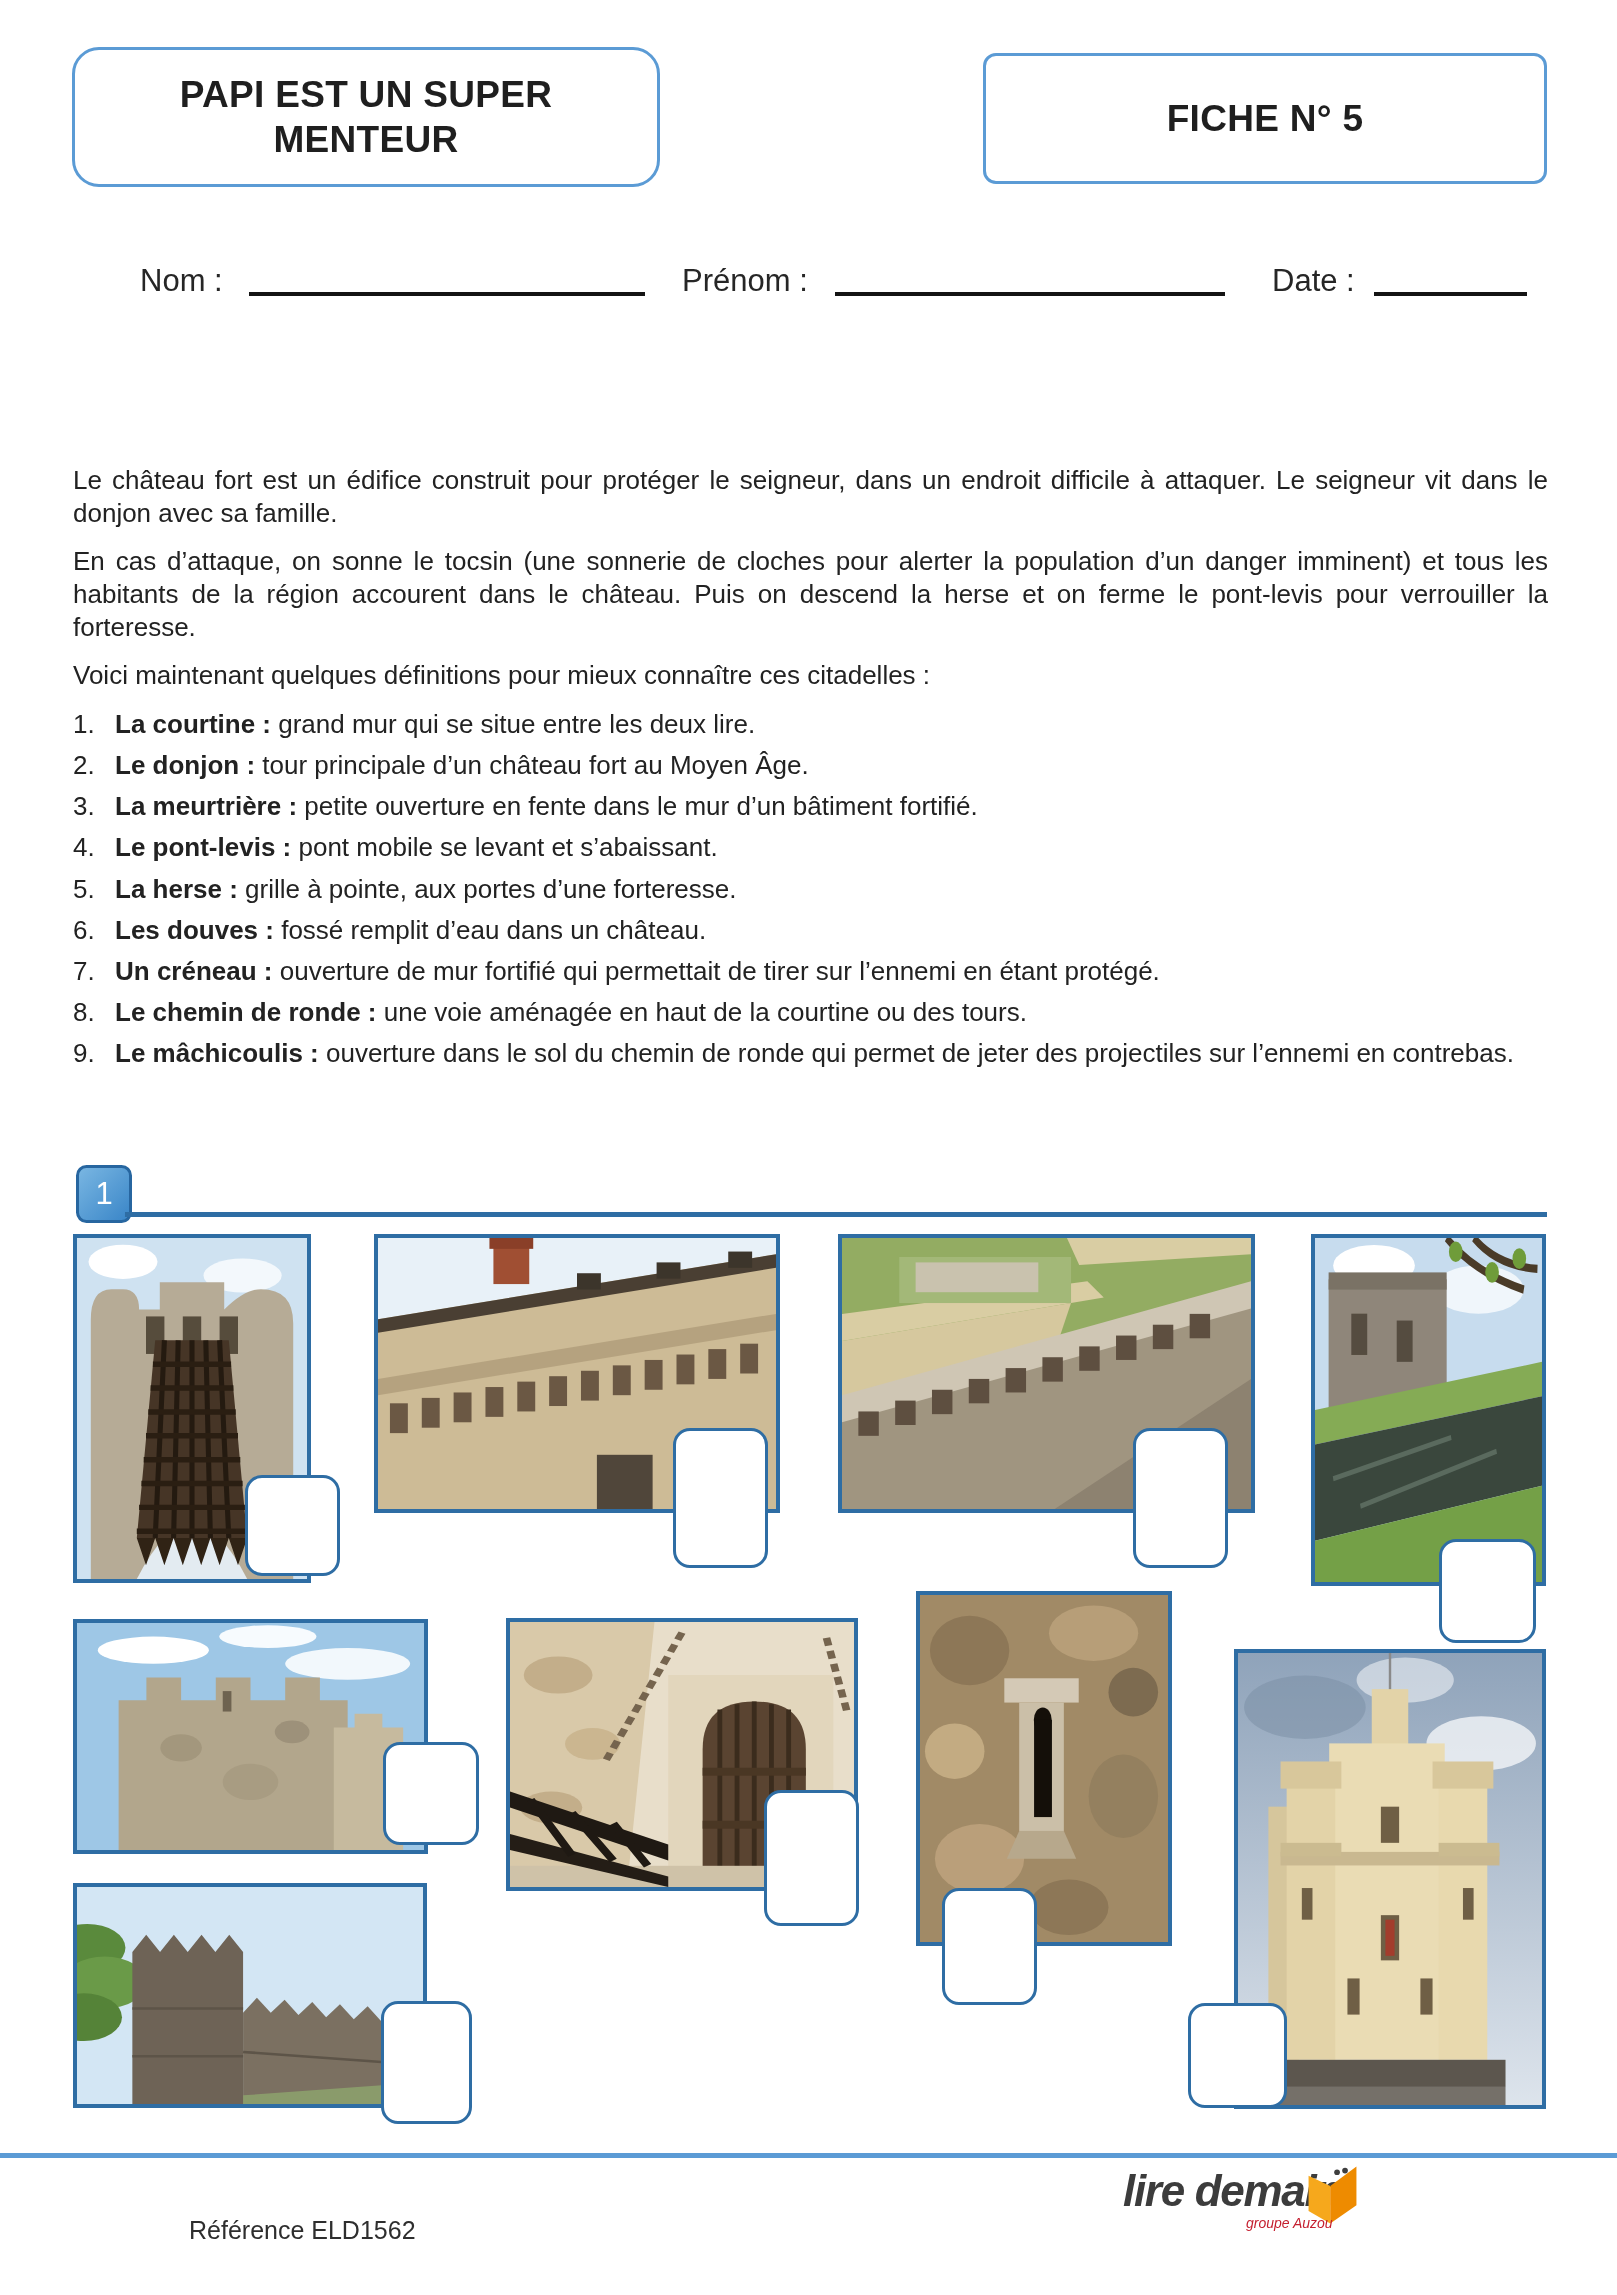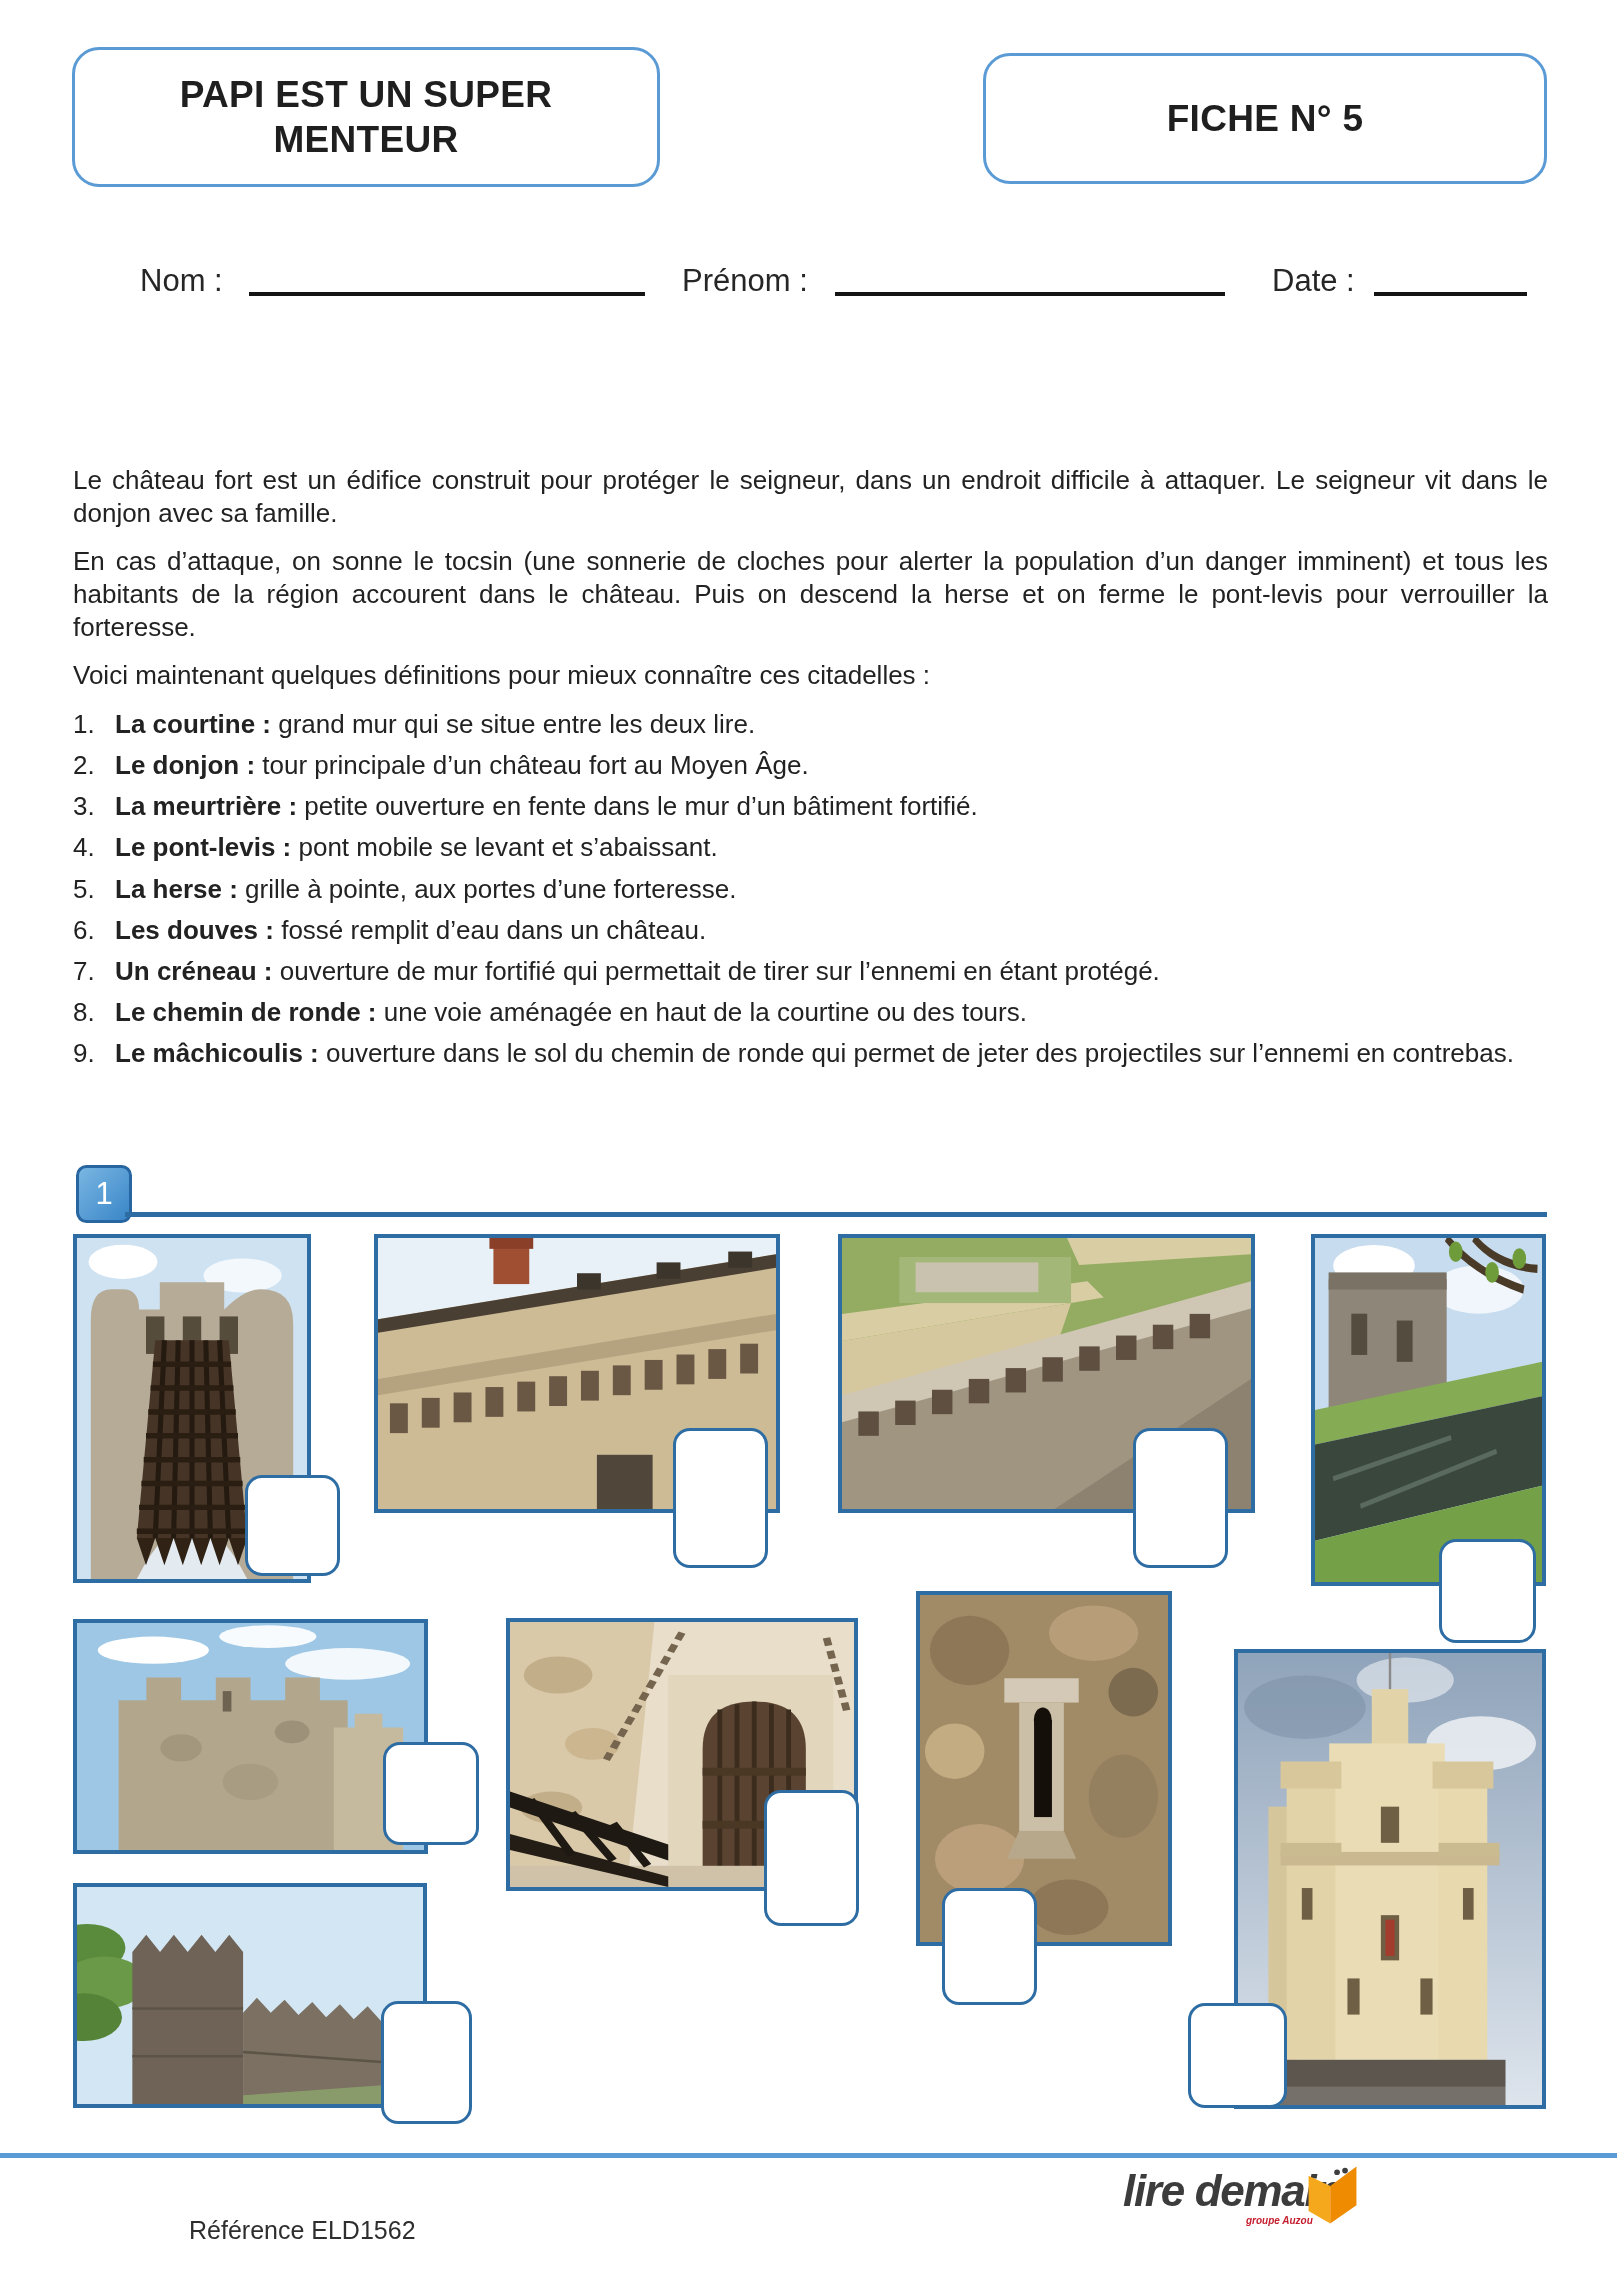--- a/index.html
+++ b/index.html
@@ -4,21 +4,21 @@
 <style>
   html,body{margin:0;padding:0;background:#888;}
   .page{position:relative;width:1618px;height:2295px;background:#ffffff;overflow:hidden;
         font-family:"Liberation Sans","DejaVu Sans",sans-serif;color:#1f1f1f;}
 
   
   .badge{position:absolute;border:3.9px solid #5b9bd5;border-radius:27px;background:#fff;
          display:flex;align-items:center;justify-content:center;text-align:center;}
   .badge-left{left:72px;top:47px;width:582px;height:134px;}
   .badge-left .t{font-weight:bold;font-size:37px;line-height:1.22;max-width:456px;letter-spacing:0.3px;}
-  .badge-right{left:983px;top:53px;width:558px;height:125px;}
+  .badge-right{left:983px;top:53px;width:558px;height:125px;border-radius:13px;}
   .badge-right .t{font-weight:bold;font-size:37px;letter-spacing:0.3px;}
 
   
   .id-label{position:absolute;top:263px;font-size:31px;color:#262626;}
   .write-line{position:absolute;top:292px;border-top:4.6px solid #141414;height:0;}
   .l-nom{left:140px;} .u-nom{left:249px;width:396px;}
   .l-prenom{left:682px;} .u-prenom{left:835px;width:390px;}
   .l-date{left:1272px;} .u-date{left:1374px;width:153px;}
 
   
@@ -70,21 +70,21 @@
   .b9{left:1188px;top:2003px;width:93px;height:99px;}
 
   
   .foot-rule{position:absolute;left:0;top:2153px;width:1618px;height:5.2px;background:#5b9bd5;}
   .foot-ref{position:absolute;left:189px;top:2216px;font-size:25px;color:#2e2e2e;}
   .foot-copy{position:absolute;left:0;top:2216px;width:1618px;text-align:center;font-size:25px;color:#2e2e2e;}
   .logo{position:absolute;left:1123px;top:2162px;width:248px;height:75px;}
   .logo-text{position:absolute;left:0;top:3.9px;font-size:44px;font-weight:bold;font-style:italic;
              color:#3c3c3c;letter-spacing:-1.3px;}
   .logo-book{position:absolute;left:181px;top:0;}
-  .logo-sub{position:absolute;left:123px;top:53px;font-size:10px;font-weight:bold;font-style:italic;color:#c41e2e;}
+  .logo-sub{position:absolute;left:123px;top:53px;font-size:14px;font-weight:normal;font-style:italic;color:#c41e2e;}
 </style>
 </head>
 <body>
 
 <div class="page">
 
   <div class="badge badge-left">
     <div class="t">PAPI EST UN SUPER MENTEUR</div>
   </div>
   <div class="badge badge-right">

